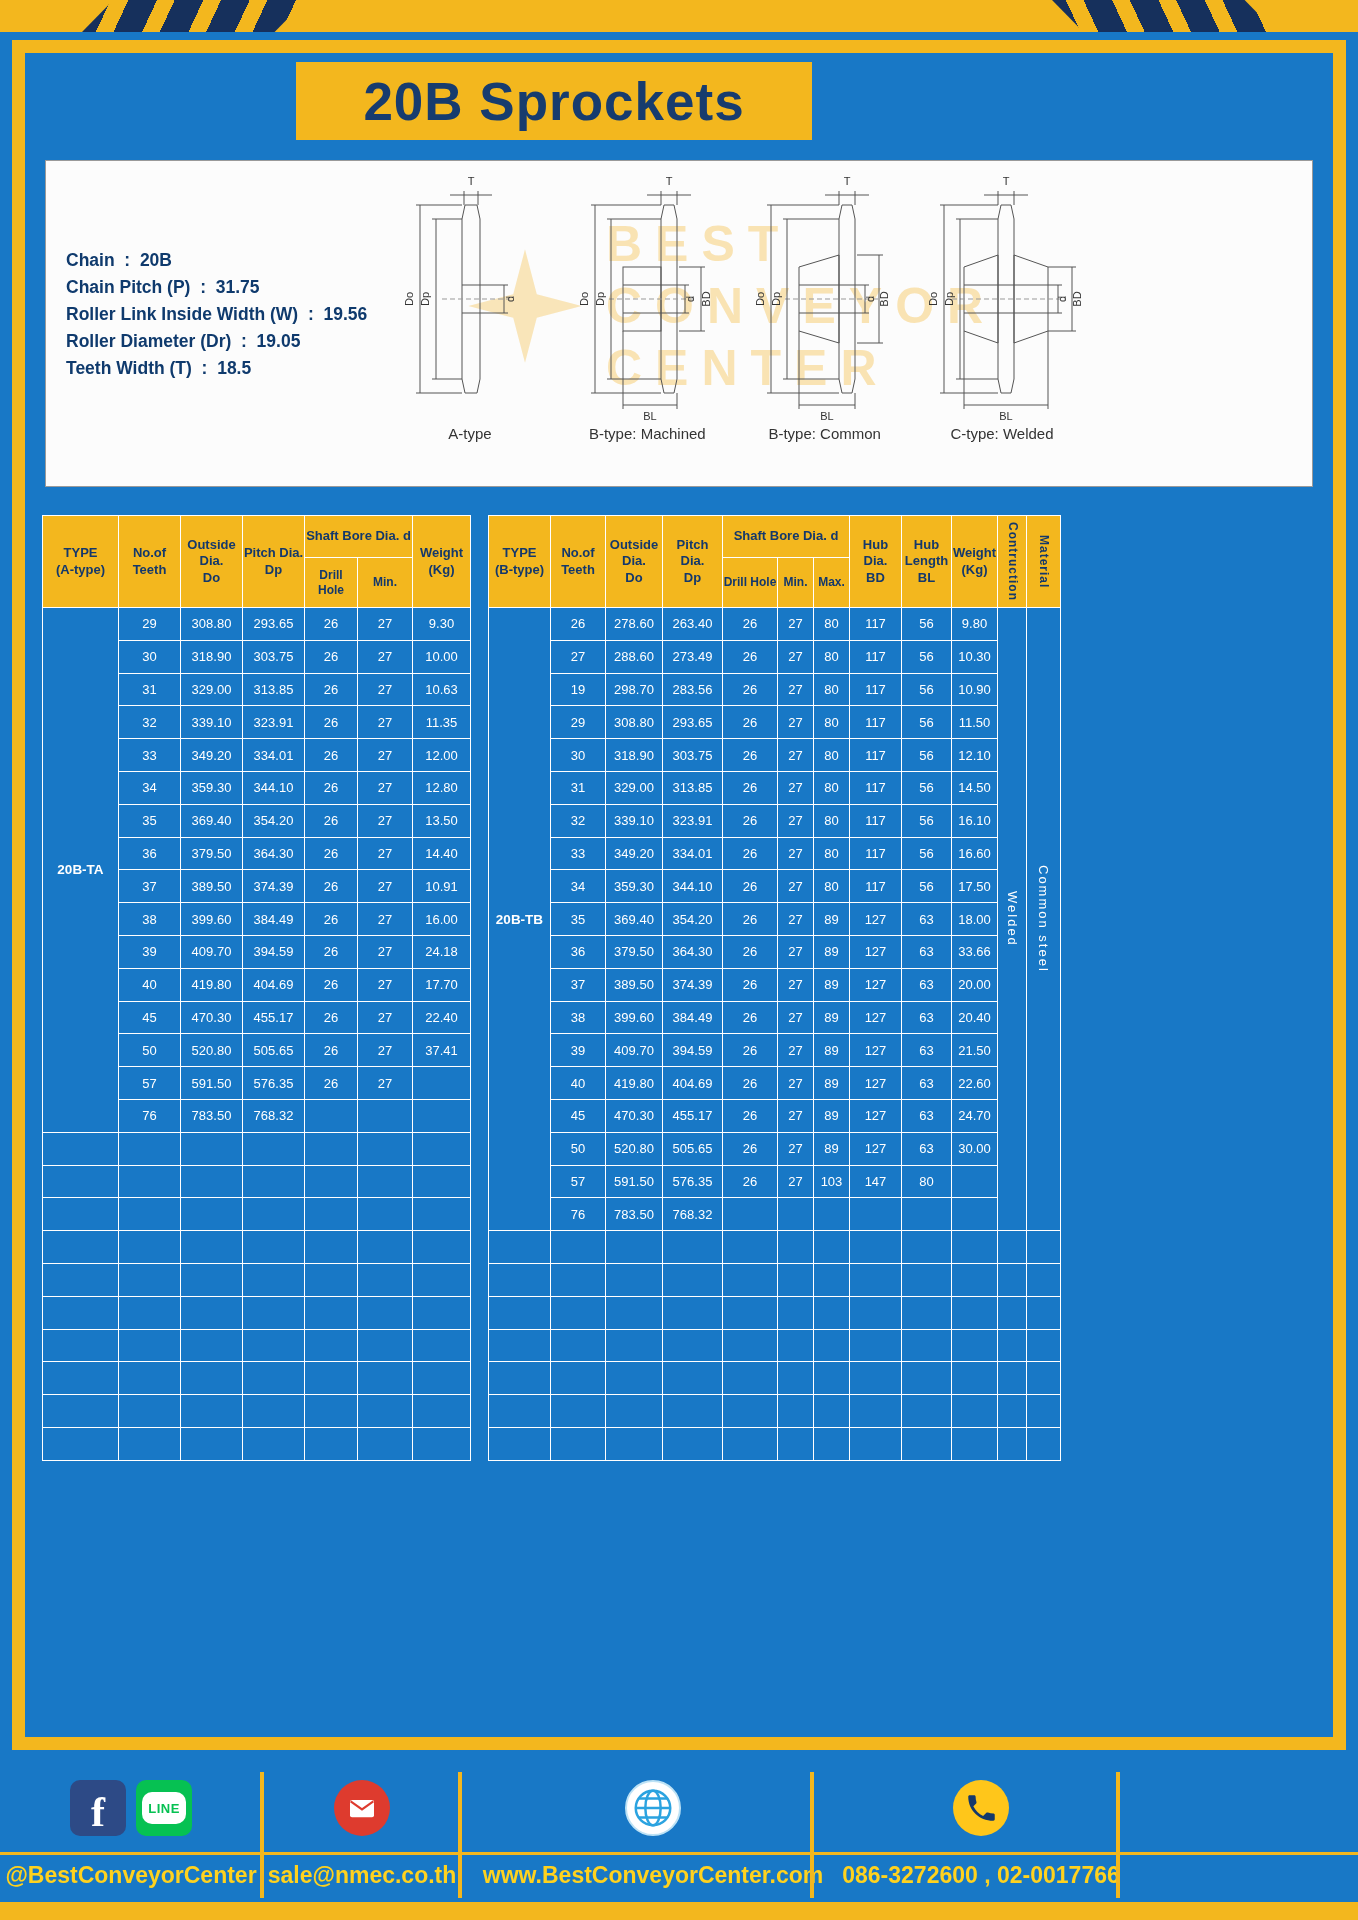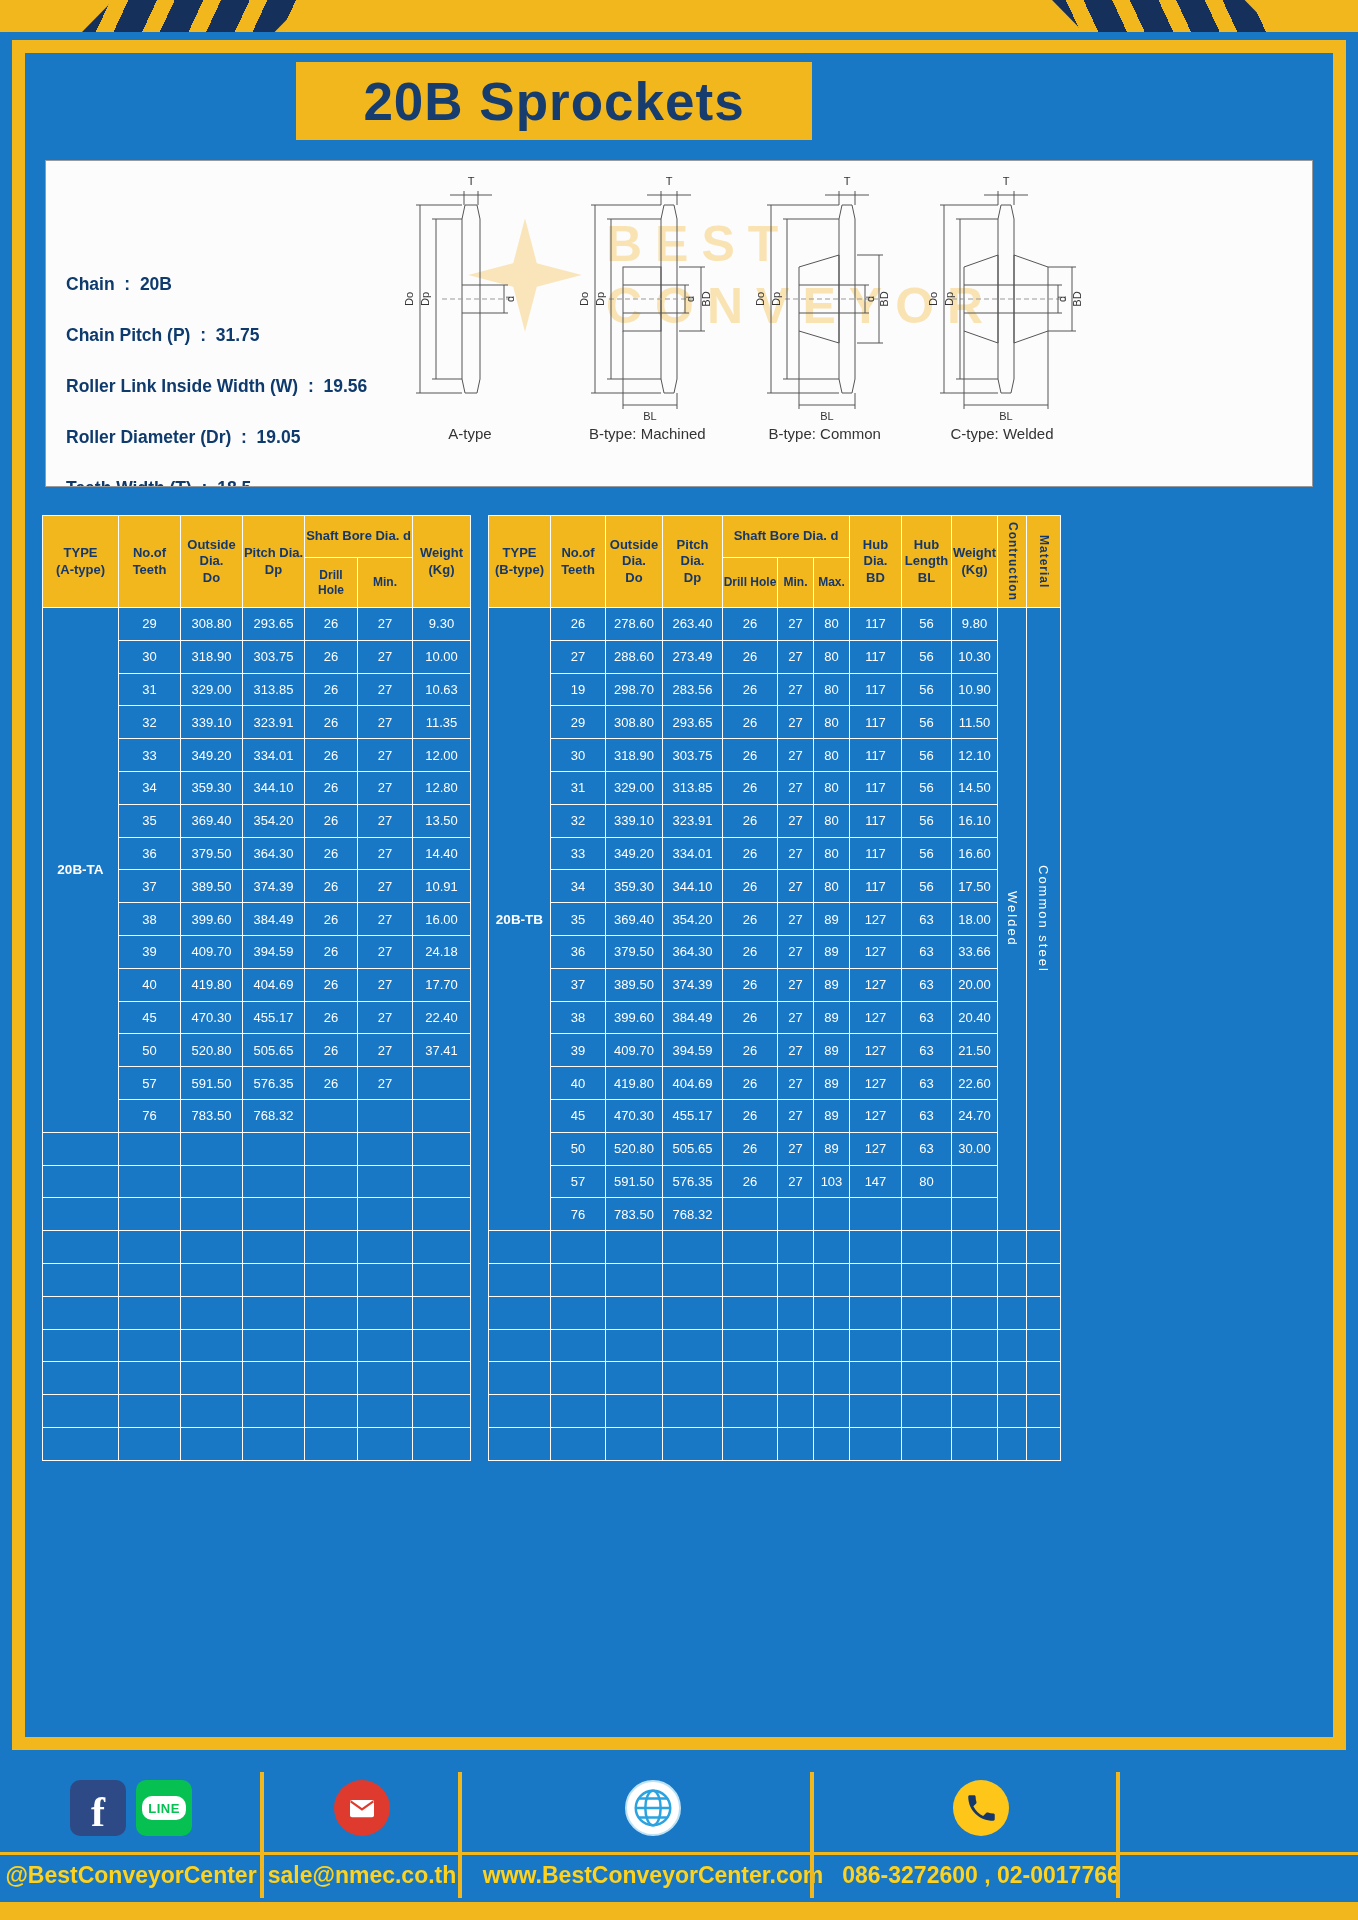--- a/index.html
+++ b/index.html
@@ -31,21 +31,21 @@
   .main { position: absolute; top: 32px; left: 0; width: 1358px; height: 1732px; background: #1878c6; }
   .frame { position: absolute; left: 12px; right: 12px; top: 8px; bottom: 14px; border: 13px solid #f3b71e; pointer-events: none; }
 
   .title-banner { position: absolute; left: 296px; top: 30px; width: 516px; height: 78px; background: #f3b71e;
     display: flex; align-items: center; justify-content: center; }
   .title { font-size: 53px; font-weight: bold; color: #173c6e; letter-spacing: 1px; }
 
   
   .specs-panel { position: absolute; left: 45px; top: 128px; width: 1268px; height: 327px; background: #fcfcfc; border: 1px solid #9a9a9a; overflow: hidden; }
   .spec-lines { position: absolute; left: 20px; top: 86px; z-index: 2; }
-  .spec-line { font-size: 17.5px; line-height: 27px; font-weight: bold; color: #0f3a6d; white-space: pre; margin-top: 24px; }
+  .spec-line { font-size: 17.5px; line-height: 27px; font-weight: bold; color: #0f3a6d; white-space: pre; }
 
   .watermark { position: absolute; left: 420px; top: 52px; display: flex; align-items: center; gap: 22px; z-index: 0; }
   .wm-star { width: 118px; height: 118px; }
   .wm-text div { font-size: 50px; font-weight: bold; color: rgba(244,187,60,0.38); letter-spacing: 13px; line-height: 62px; white-space: nowrap; }
 
   .drawings { position: absolute; left: 340px; top: 10px; width: 700px; display: flex; justify-content: space-between; z-index: 1; }
   .dwg-fig { width: 168px; text-align: center; }
   .dwg { width: 168px; height: 252px; display: block; }
   .dwg line, .dwg polygon, .dwg rect { stroke: #555; fill: none; stroke-width: 1; }
   .dwg .cl { stroke: #999; stroke-dasharray: 5 3; }
@@ -76,21 +76,21 @@
   .f-rule { position: absolute; top: 88px; left: 0; width: 100%; height: 3px; background: #f3b71e; }
   .f-bar { position: absolute; bottom: 0; left: 0; width: 100%; height: 18px; background: #f3b71e; }
   .f-vdiv { position: absolute; top: 8px; width: 4px; height: 126px; background: #f3b71e; }
   .d1 { left: 260px; } .d2 { left: 458px; } .d3 { left: 810px; } .d4 { left: 1116px; }
   .f-label { font-size: 23px; font-weight: bold; color: #ffd21e; white-space: nowrap; }
 
   .sq { width: 56px; height: 56px; border-radius: 10px; display: flex; align-items: center; justify-content: center; }
   .fb { background: #2d4a86; }
   .fb-f { color: #fff; font-size: 42px; font-weight: bold; font-family: "Liberation Serif", serif; line-height: 1; margin-top: 8px; }
   .ln { background: #06c152; }
-  .ln-bubble { width: 44px; height: 24px; background: #fff; border-radius: 10px; display: flex; align-items: center; justify-content: center; }
+  .ln-bubble { width: 44px; height: 32px; background: #fff; border-radius: 10px; display: flex; align-items: center; justify-content: center; }
   .ln-txt { color: #06c152; font-weight: bold; font-size: 13px; letter-spacing: .5px; }
   .cicon { width: 56px; height: 56px; border-radius: 50%; display: flex; align-items: center; justify-content: center; }
   .mail { background: #de3b2e; }
   .mail svg { width: 32px; height: 32px; }
   .globe { background: #ffffff; border: 2px solid #bde2f5; }
   .globe svg { width: 46px; height: 46px; }
   .phone { background: #ffc61a; }
   .phone svg { width: 34px; height: 34px; }
 </style>
 </head>
@@ -112,20 +112,21 @@
 
     <div class="specs-panel">
 
       <div class="watermark">
         <svg class="wm-star" viewBox="0 0 100 100">
           <path d="M50 2 L60 40 L98 50 L60 60 L50 98 L40 60 L2 50 L40 40 Z" fill="rgba(244,187,60,0.35)"></path>
         </svg>
         <div class="wm-text">
           <div>BEST</div>
           <div>CONVEYOR</div>
+          <div>CENTER</div>
         </div>
       </div>
 
       <div class="spec-lines">
         <div class="spec-line">Chain  :  20B</div>
         <div class="spec-line">Chain Pitch (P)  :  31.75</div>
         <div class="spec-line">Roller Link Inside Width (W)  :  19.56</div>
         <div class="spec-line">Roller Diameter (Dr)  :  19.05</div>
         <div class="spec-line">Teeth Width (T)  :  18.5</div>
       </div>

